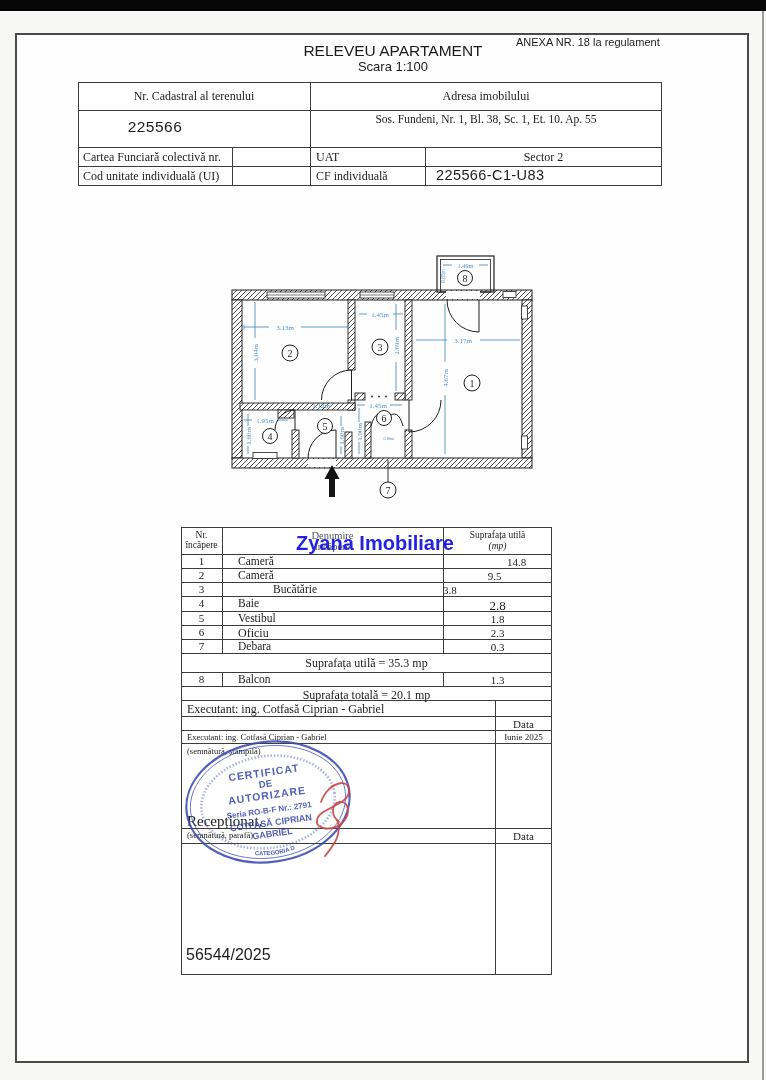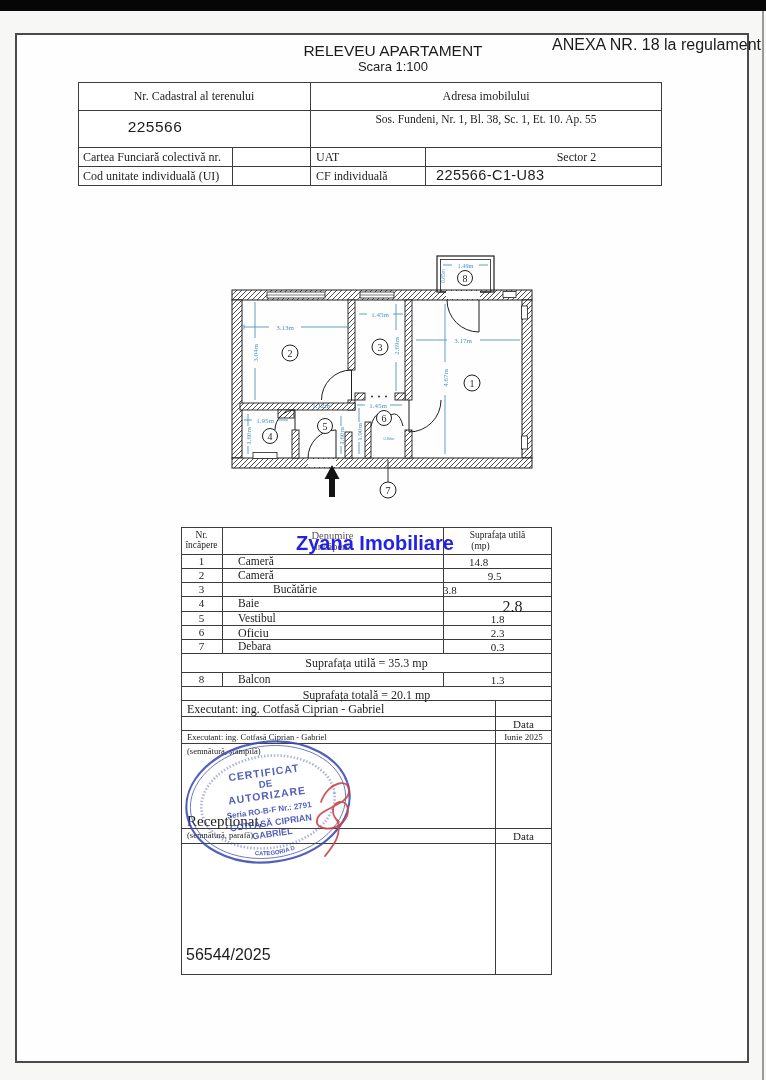--- a/index.html
+++ b/index.html
@@ -20,39 +20,39 @@
   .gray{color:#555;}
 </style>
 </head>
 <body>
 
 <div class="screen">
   <div class="topbar"></div>
   <div class="scanline"></div>
   <div class="paper"></div>
 
-  <div class="t sans" style="left:531px;top:36px;width:230px;text-align:right;font-size:16px;">ANEXA NR. 18 la regulament</div>
+  <div class="t sans" style="left:516px;top:36px;width:230px;text-align:left;font-size:11px;">ANEXA NR. 18 la regulament</div>
   <div class="t sans" style="left:253px;top:42px;width:280px;text-align:center;font-size:15.5px;">RELEVEU APARTAMENT</div>
   <div class="t sans" style="left:253px;top:59px;width:280px;text-align:center;font-size:13px;">Scara 1:100</div>
 
   <div class="box" style="left:78px;top:82px;width:584px;height:104px;border-width:1px;"></div>
   <div class="hl" style="left:78px;top:110px;width:584px;"></div>
   <div class="hl" style="left:78px;top:147px;width:584px;"></div>
   <div class="hl" style="left:78px;top:166px;width:584px;"></div>
   <div class="vl" style="left:310px;top:82px;height:104px;"></div>
   <div class="vl" style="left:232px;top:147px;height:39px;"></div>
   <div class="vl" style="left:425px;top:147px;height:39px;"></div>
 
   <div class="t" style="left:78px;top:89px;width:232px;text-align:center;font-size:12px;">Nr. Cadastral al terenului</div>
   <div class="t" style="left:310px;top:89px;width:352px;text-align:center;font-size:12px;">Adresa imobilului</div>
   <div class="t sans" style="left:95px;top:118px;width:120px;text-align:center;font-size:15.5px;letter-spacing:.5px;">225566</div>
   <div class="t" style="left:310px;top:113px;width:352px;text-align:center;font-size:11.5px;">Sos. Fundeni, Nr. 1, Bl. 38, Sc. 1, Et. 10. Ap. 55</div>
   <div class="t" style="left:83px;top:150px;font-size:12px;">Cartea Funciară colectivă nr.</div>
   <div class="t" style="left:316px;top:150px;font-size:12px;">UAT</div>
-  <div class="t" style="left:425px;top:150px;width:237px;text-align:center;font-size:12px;padding-left:33px;">Sector 2</div>
+  <div class="t" style="left:425px;top:150px;width:237px;text-align:center;font-size:12px;">Sector 2</div>
   <div class="t" style="left:83px;top:169px;font-size:12px;">Cod unitate individuală (UI)</div>
   <div class="t" style="left:316px;top:169px;font-size:12px;">CF individuală</div>
   <div class="t sans" style="left:436px;top:167px;font-size:14.5px;letter-spacing:.4px;">225566-C1-U83</div>
 
   <svg class="plan-svg" style="left:222px;top:250px;" width="316" height="255" viewBox="0 0 316 255">
     <defs>
       <pattern id="hatch" width="5" height="5" patternUnits="userSpaceOnUse">
         <rect width="5" height="5" fill="#ffffff"></rect>
         <path d="M0,5 L5,0 M-1,1 L1,-1 M4,6 L6,4" stroke="#3a3a3a" stroke-width="0.9"></path>
       </pattern>
@@ -207,39 +207,39 @@
   <div class="vl" style="left:222px;top:672px;height:14px;"></div>
   <div class="vl" style="left:443px;top:527px;height:126px;"></div>
   <div class="vl" style="left:443px;top:672px;height:14px;"></div>
   <div class="vl" style="left:495px;top:700px;height:275px;"></div>
 
   <div class="t" style="left:181px;top:530px;width:41px;text-align:center;font-size:9.5px;">Nr.</div>
   <div class="t" style="left:181px;top:540px;width:41px;text-align:center;font-size:9.5px;">încăpere</div>
   <div class="t gray" style="left:222px;top:530px;width:221px;text-align:center;font-size:10.5px;">Denumire</div>
   <div class="t gray" style="left:222px;top:541px;width:221px;text-align:center;font-size:10.5px;">încăpere</div>
   <div class="t" style="left:443px;top:530px;width:109px;text-align:center;font-size:9.5px;">Suprafața utilă</div>
-  <div class="t" style="left:426px;top:541px;width:109px;text-align:center;font-size:9.5px;">(mp)</div>
+  <div class="t" style="left:443px;top:541px;width:109px;text-align:center;font-size:9.5px;font-style:italic;">(mp)</div>
 
   <div class="wm" style="left:296px;top:532px;">Zyana Imobiliare</div>
 
   <div class="t" style="left:181px;top:555px;width:41px;text-align:center;font-size:11px;">1</div>
   <div class="t" style="left:238px;top:555px;font-size:11.5px;">Cameră</div>
-  <div class="t" style="left:424px;top:556px;width:109px;text-align:center;font-size:11px;">14.8</div>
+  <div class="t" style="left:462px;top:556px;width:109px;text-align:center;font-size:11px;">14.8</div>
 
   <div class="t" style="left:181px;top:569px;width:41px;text-align:center;font-size:11px;">2</div>
   <div class="t" style="left:238px;top:569px;font-size:11.5px;">Cameră</div>
   <div class="t" style="left:443px;top:570px;width:103px;text-align:center;font-size:11px;">9.5</div>
 
   <div class="t" style="left:181px;top:583px;width:41px;text-align:center;font-size:11px;">3</div>
   <div class="t" style="left:238px;top:583px;font-size:11.5px;margin-left:35px;">Bucătărie</div>
   <div class="t" style="left:443px;top:584px;width:109px;text-align:left;font-size:11px;">3.8</div>
 
   <div class="t" style="left:181px;top:597px;width:41px;text-align:center;font-size:11px;">4</div>
   <div class="t" style="left:238px;top:597px;font-size:11.5px;">Baie</div>
-  <div class="t" style="left:443px;top:598px;width:109px;text-align:center;font-size:16px;padding-left:15px;">2.8</div>
+  <div class="t" style="left:443px;top:598px;width:109px;text-align:center;font-size:13px;">2.8</div>
 
   <div class="t" style="left:181px;top:612px;width:41px;text-align:center;font-size:11px;">5</div>
   <div class="t" style="left:238px;top:612px;font-size:11.5px;">Vestibul</div>
   <div class="t" style="left:443px;top:613px;width:109px;text-align:center;font-size:11px;">1.8</div>
 
   <div class="t" style="left:181px;top:626px;width:41px;text-align:center;font-size:11px;">6</div>
   <div class="t" style="left:238px;top:626px;font-size:12px;">Oficiu</div>
   <div class="t" style="left:443px;top:627px;width:109px;text-align:center;font-size:11px;">2.3</div>
 
   <div class="t" style="left:181px;top:640px;width:41px;text-align:center;font-size:11px;">7</div>

